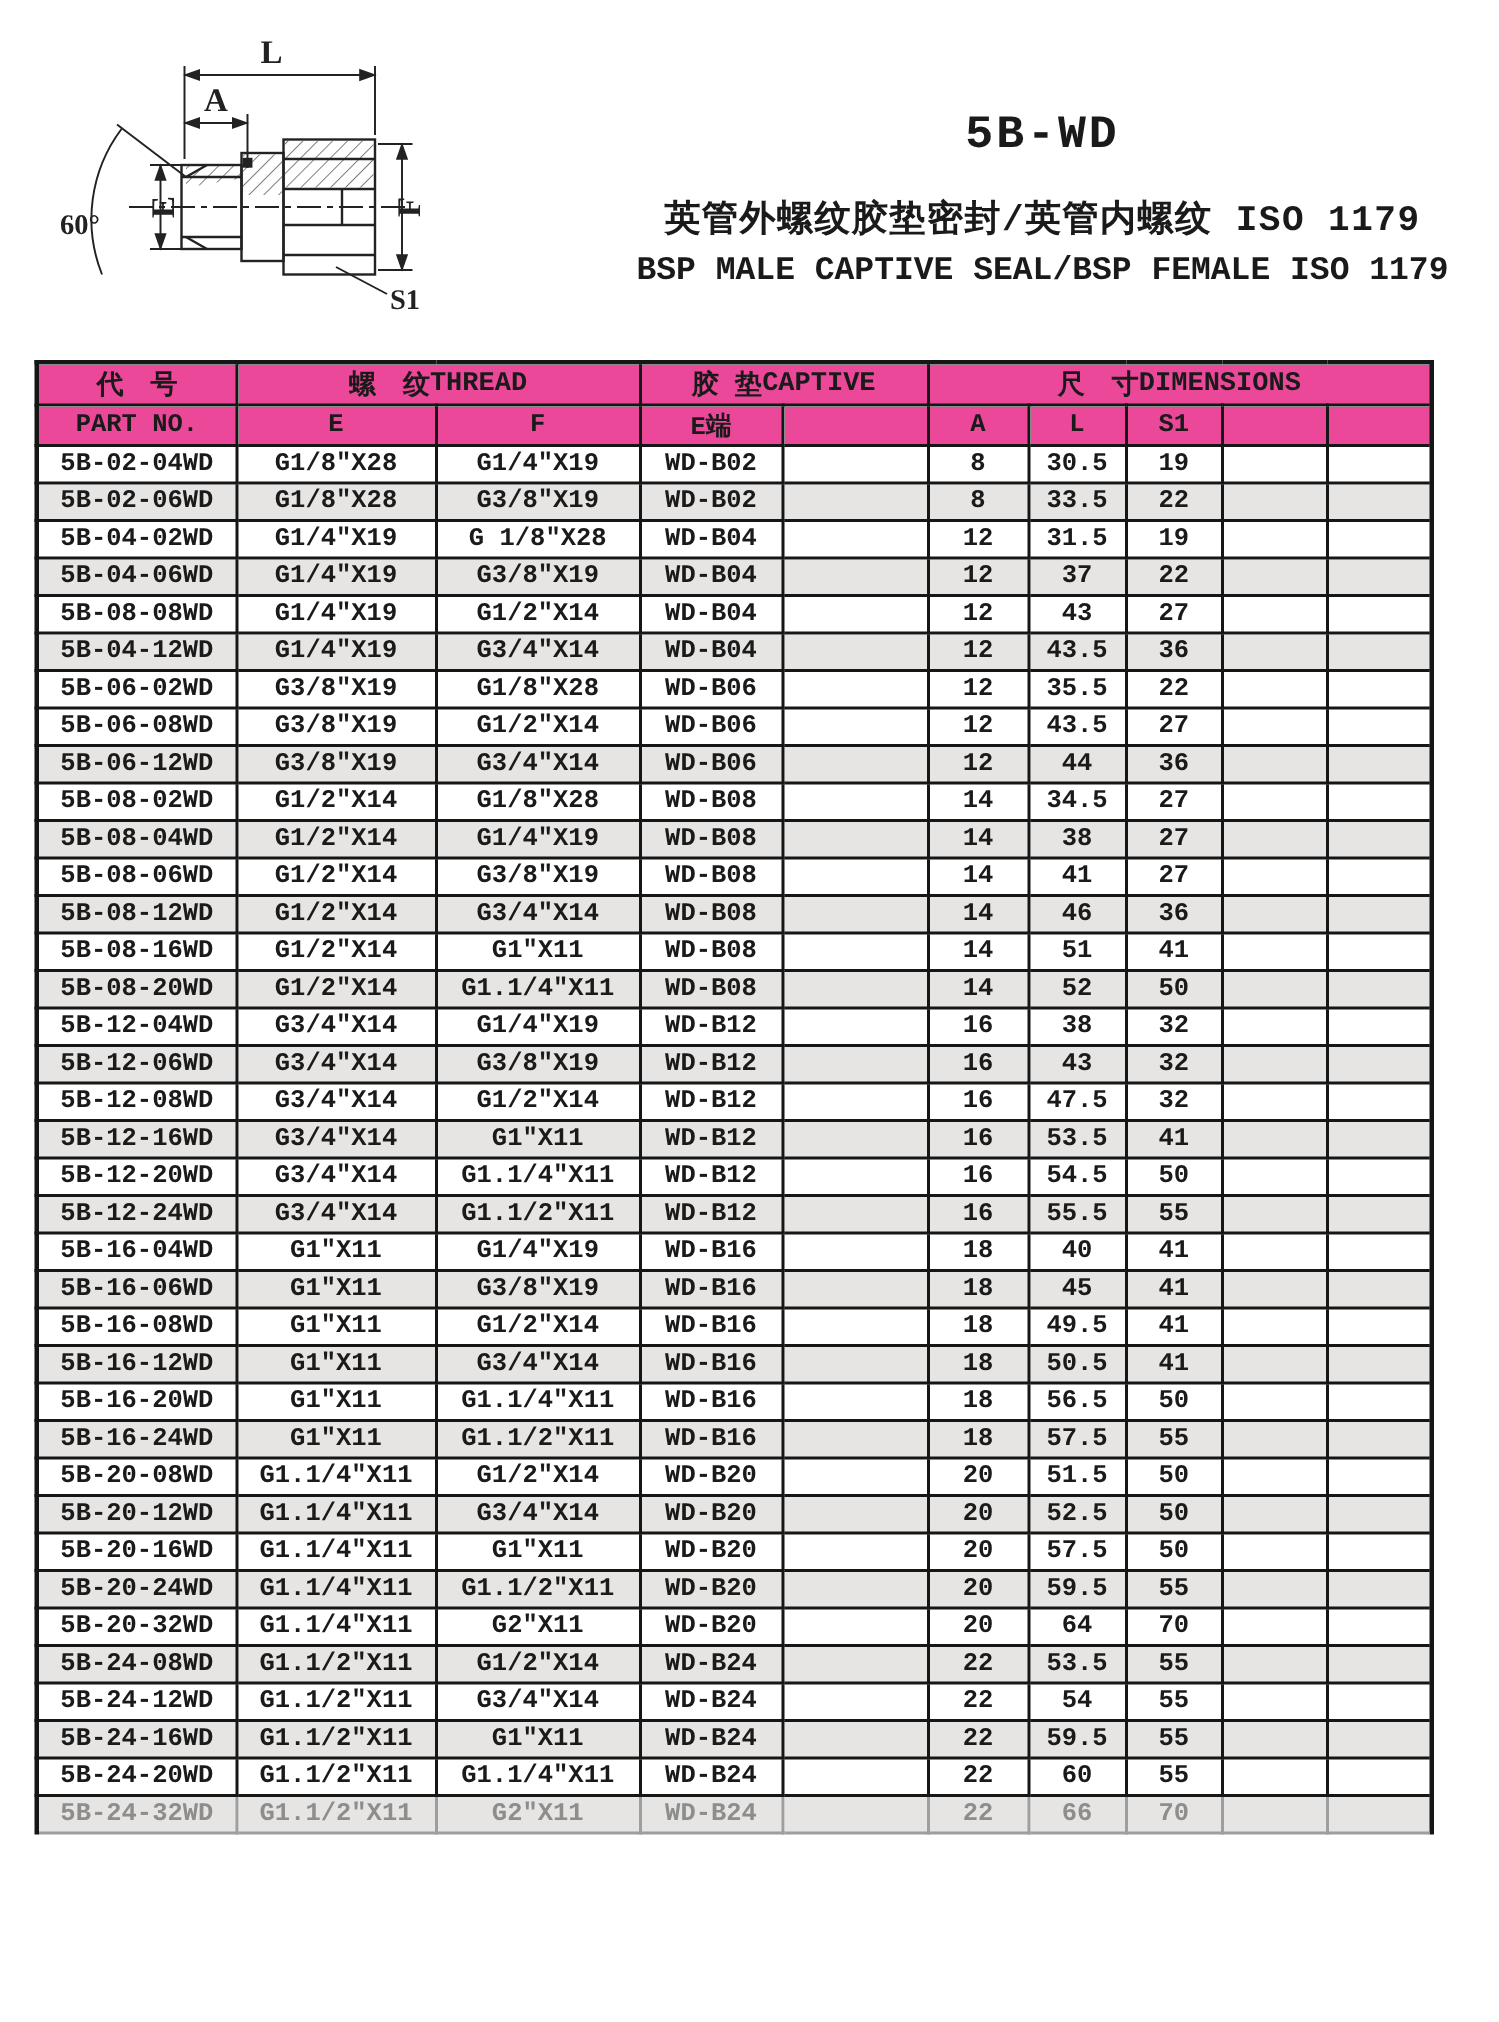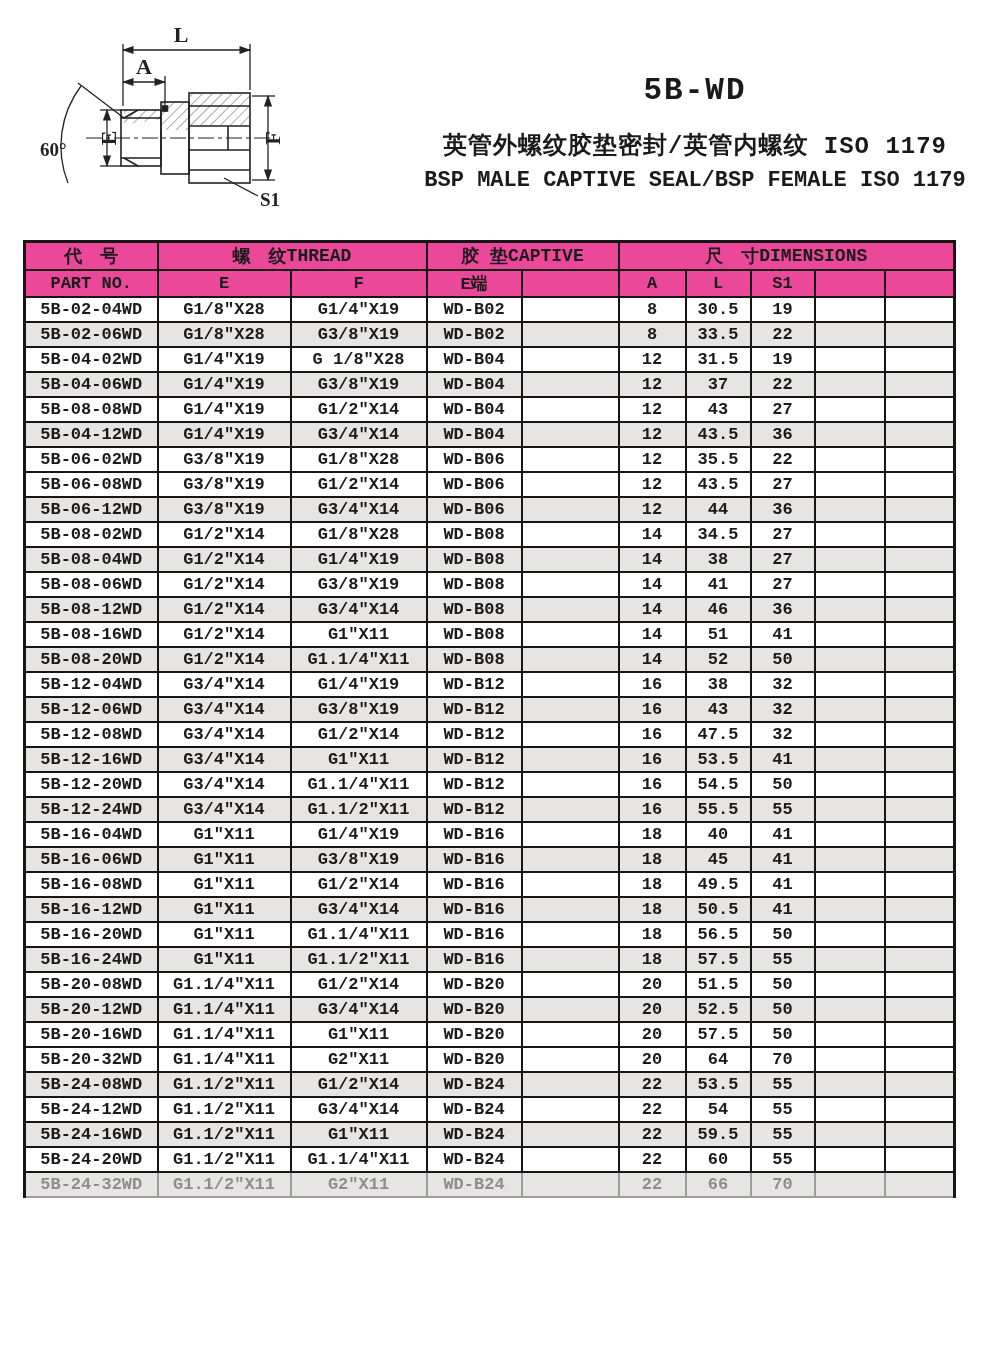--- a/index.html
+++ b/index.html
@@ -510,20 +510,32 @@
             <td>G1.1/4″X11</td>
             <td>G1″X11</td>
             <td>WD-B20</td>
             <td></td>
             <td>20</td>
             <td>57.5</td>
             <td>50</td>
             <td></td>
             <td></td>
           </tr>
+          <tr class="alt">
+            <td>5B-20-24WD</td>
+            <td>G1.1/4″X11</td>
+            <td>G1.1/2″X11</td>
+            <td>WD-B20</td>
+            <td></td>
+            <td>20</td>
+            <td>59.5</td>
+            <td>55</td>
+            <td></td>
+            <td></td>
+          </tr>
           <tr>
             <td>5B-20-32WD</td>
             <td>G1.1/4″X11</td>
             <td>G2″X11</td>
             <td>WD-B20</td>
             <td></td>
             <td>20</td>
             <td>64</td>
             <td>70</td>
             <td></td>

